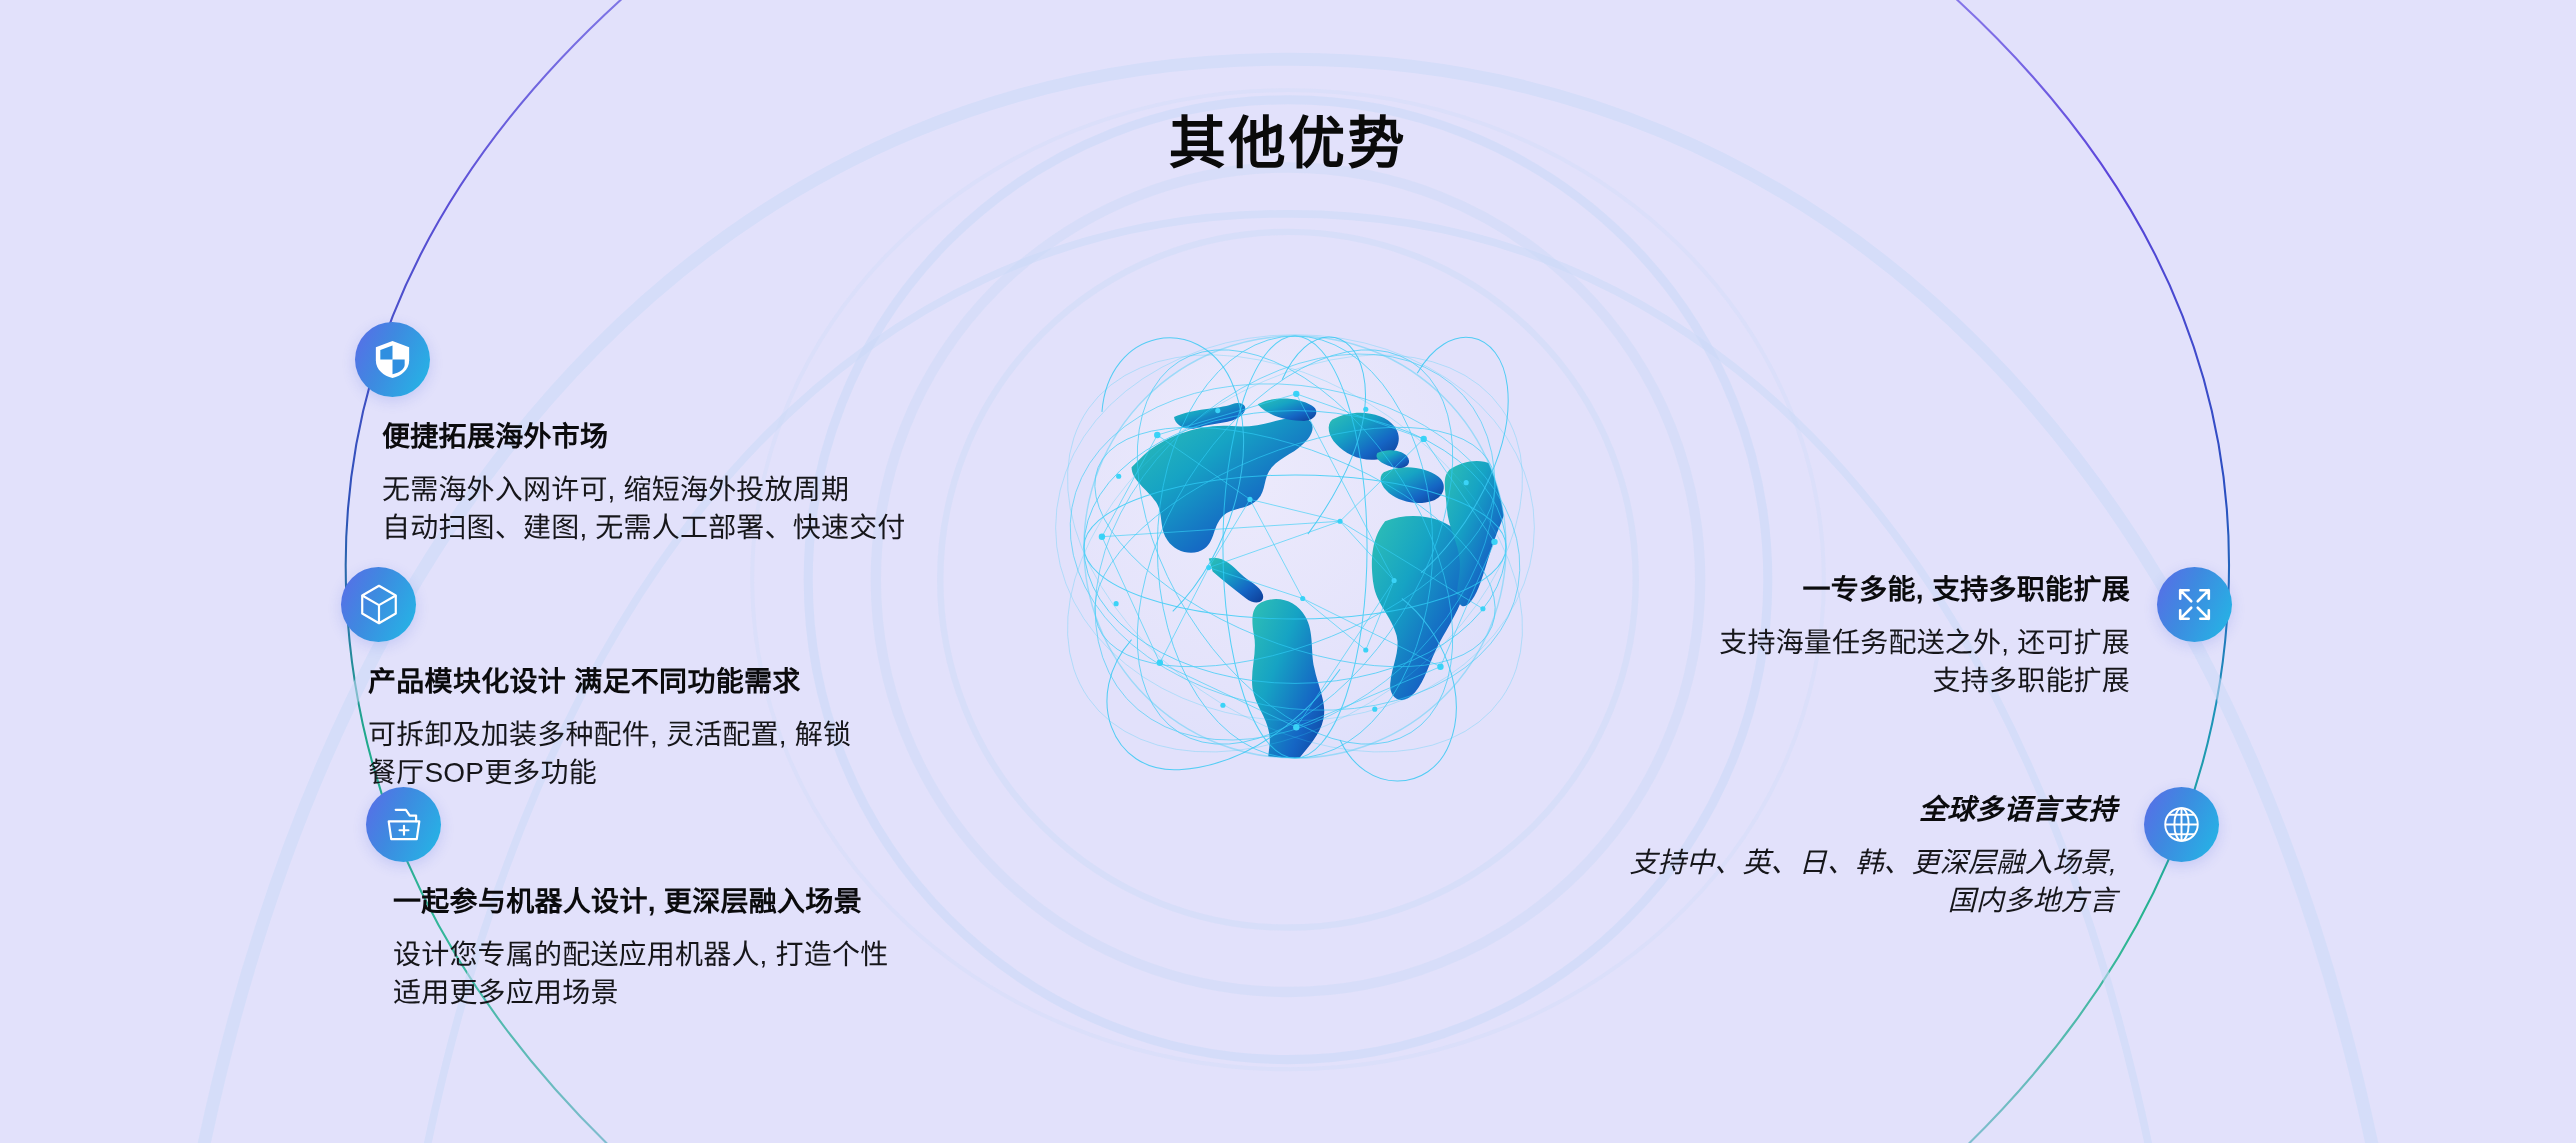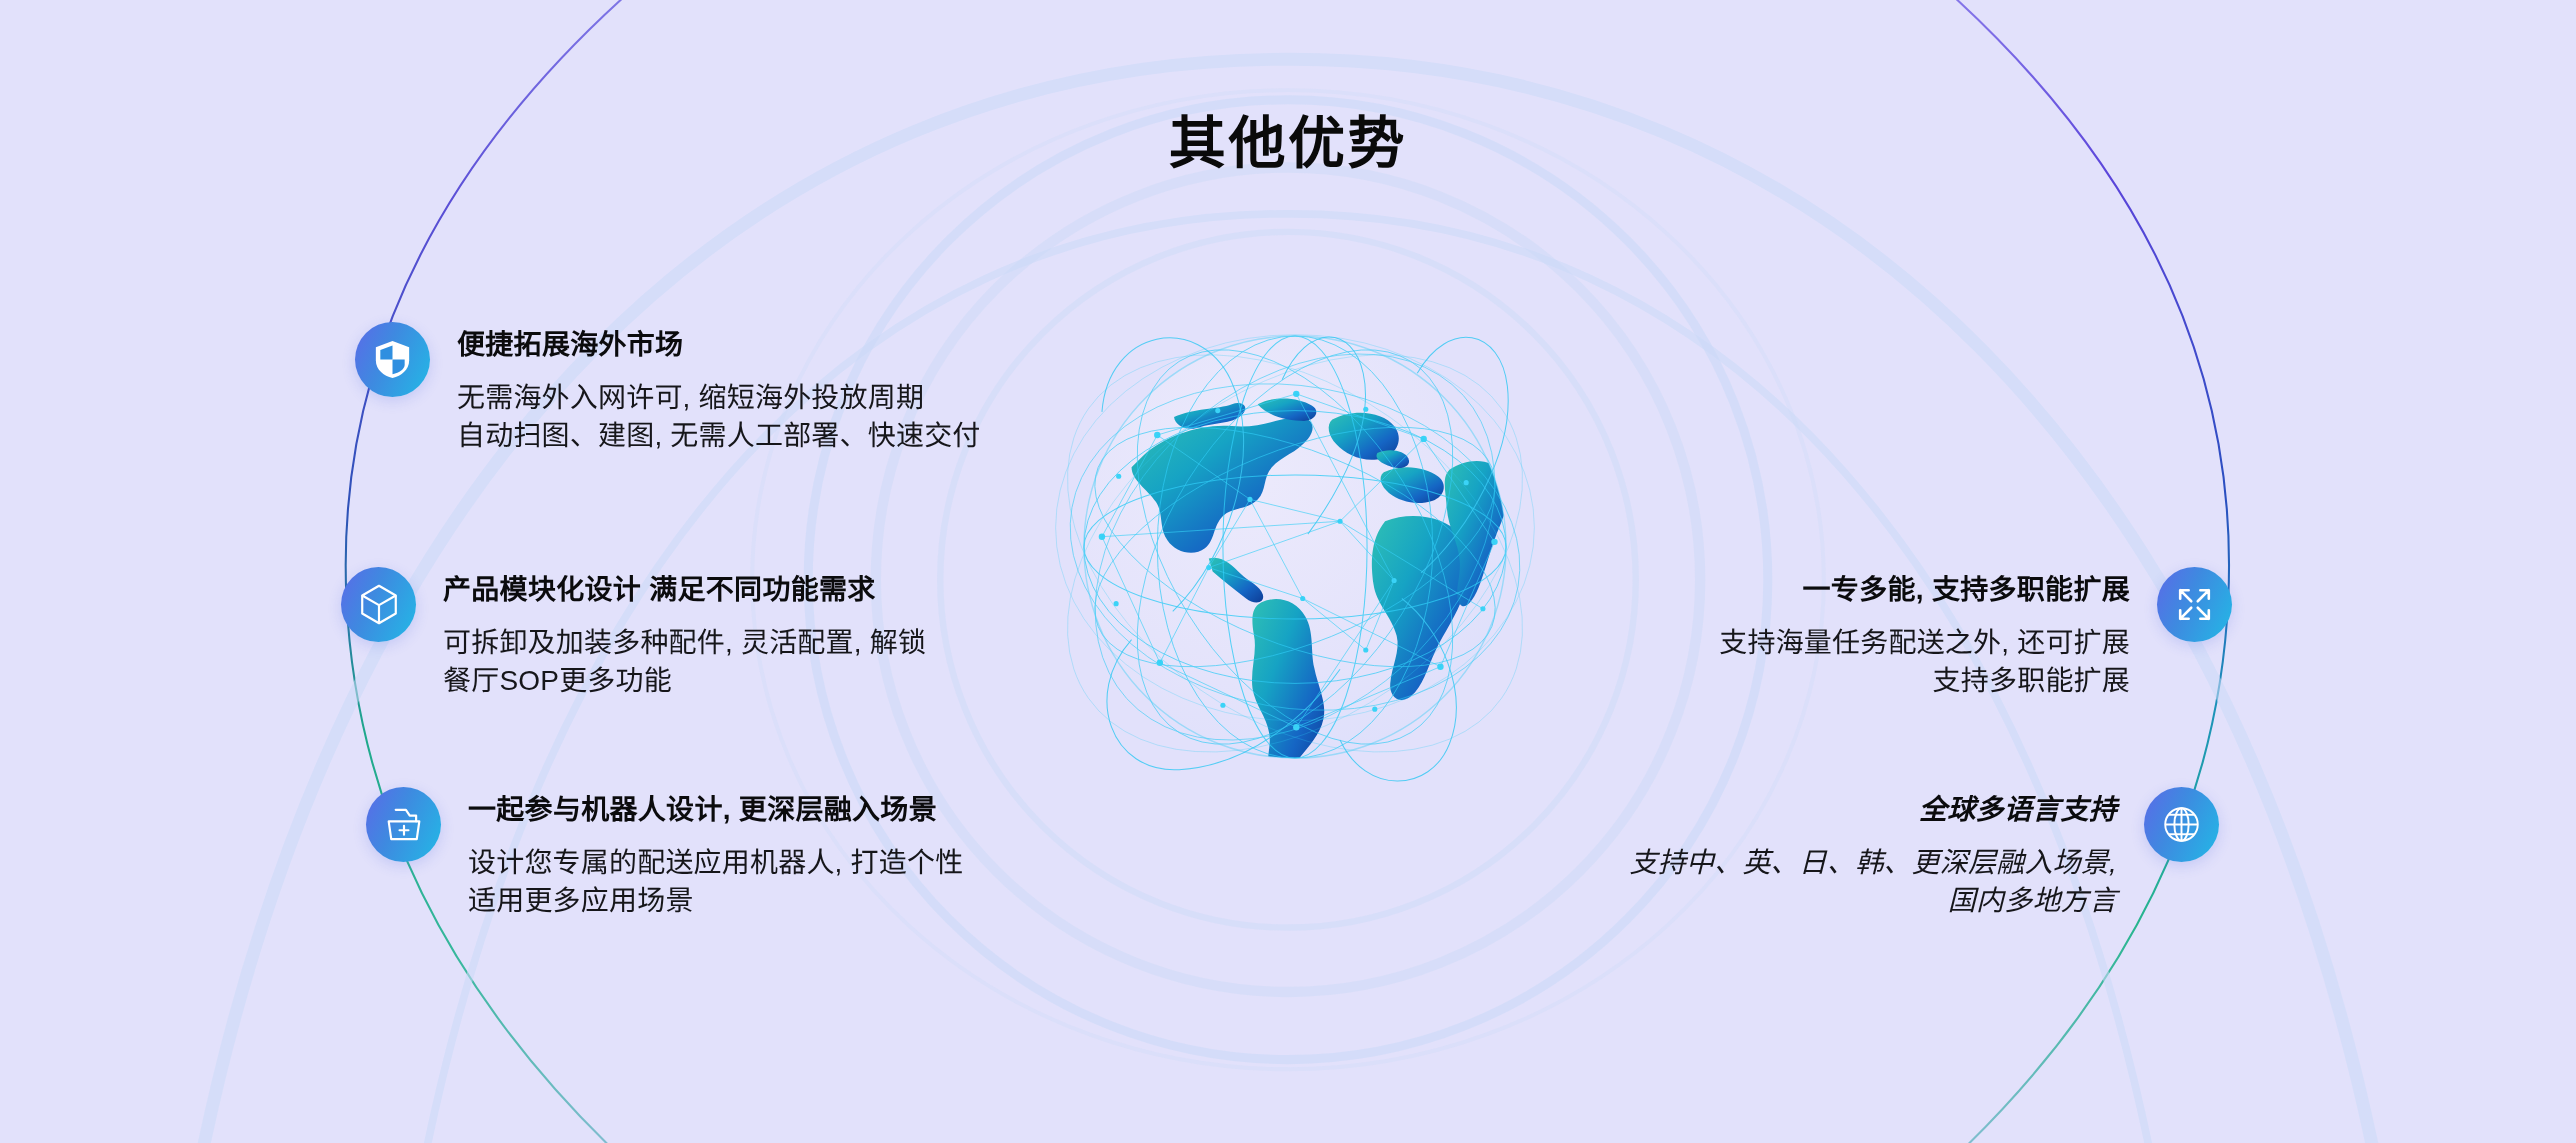--- a/index.html
+++ b/index.html
@@ -51,21 +51,21 @@
     z-index: 10;
   }
 
   
   .feature {
     position: absolute;
     z-index: 25;
     display: flex;
     align-items: flex-start;
   }
-  .feature.left  { flex-direction: row; }
+  .feature.left  { flex-direction: column; gap: 17px; }
   .feature.right { flex-direction: row-reverse; }
 
   .badge {
     position: relative;
     flex: 0 0 auto;
     width: 75px;
     height: 75px;
     border-radius: 50%;
     background: linear-gradient(115deg, #5b6ae8 0%, #3e8ae0 42%, #22b9e6 100%);
     display: flex;

